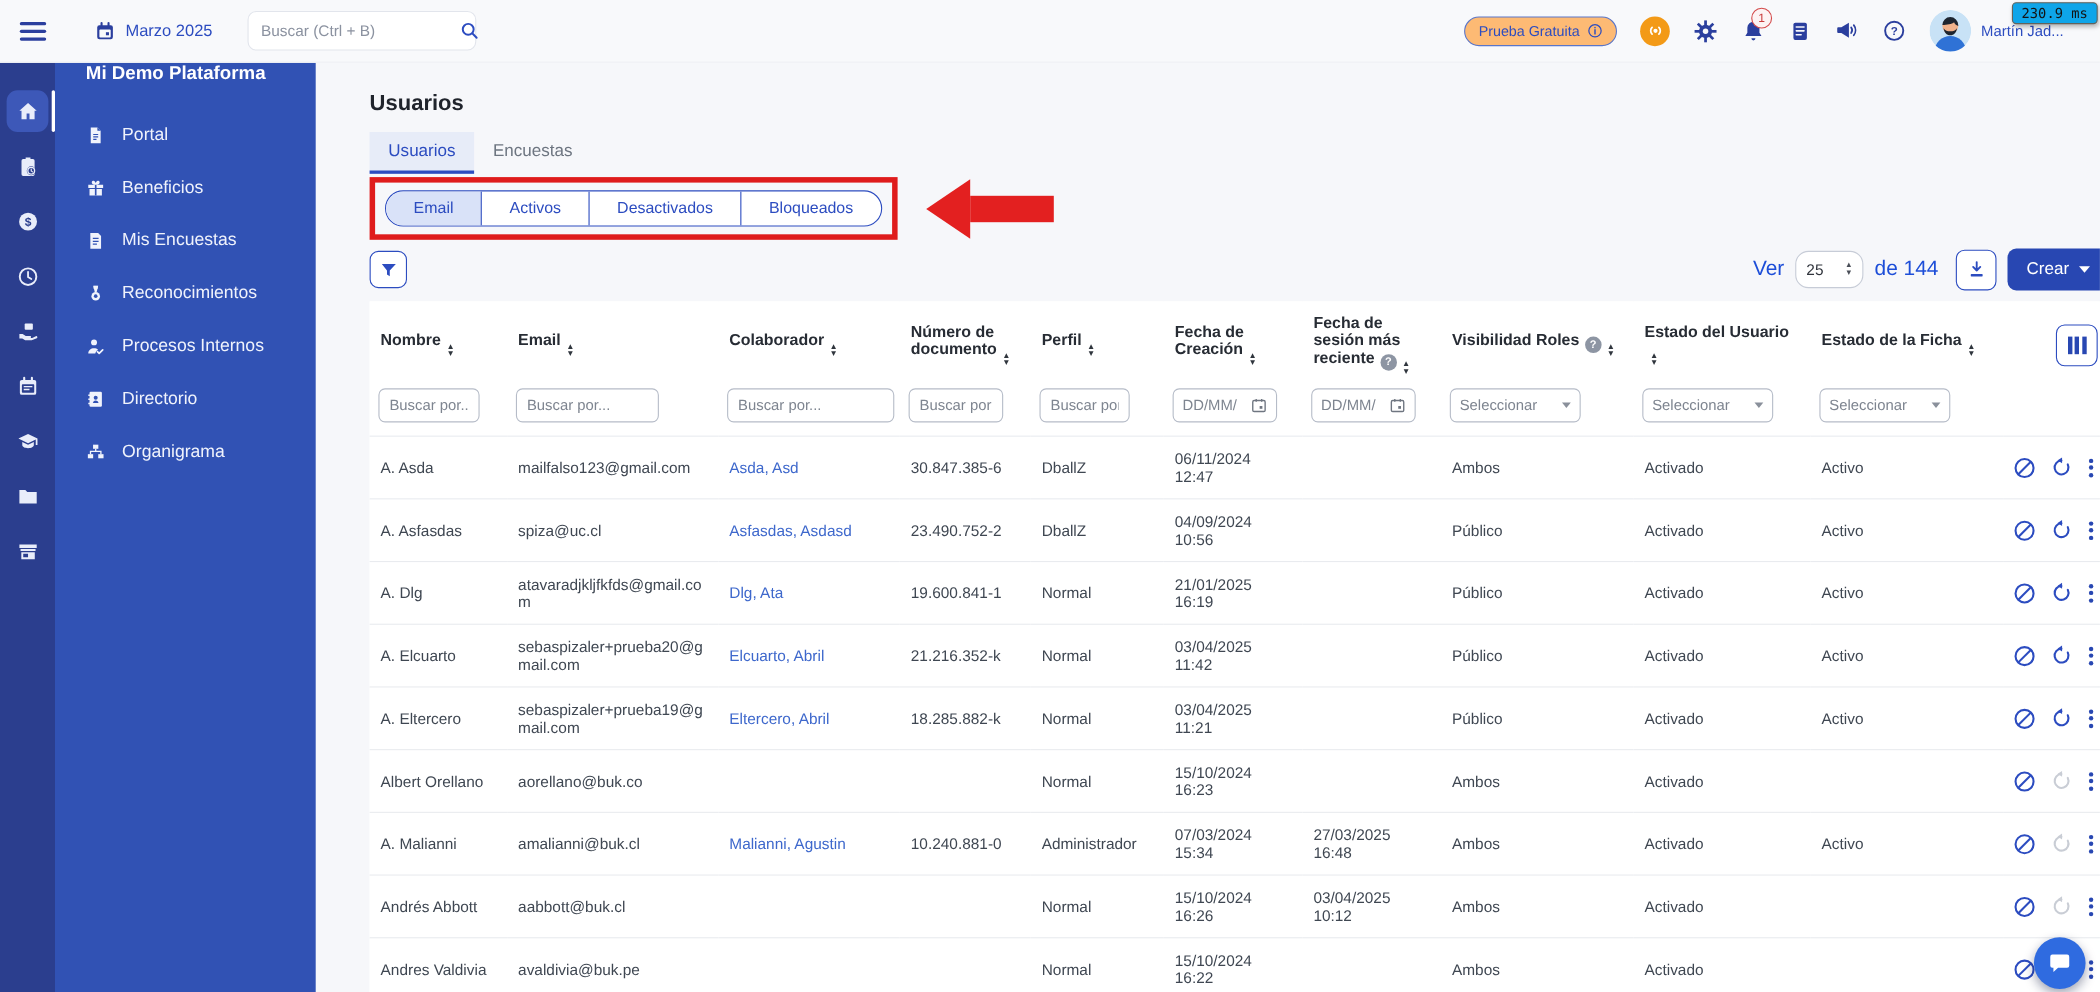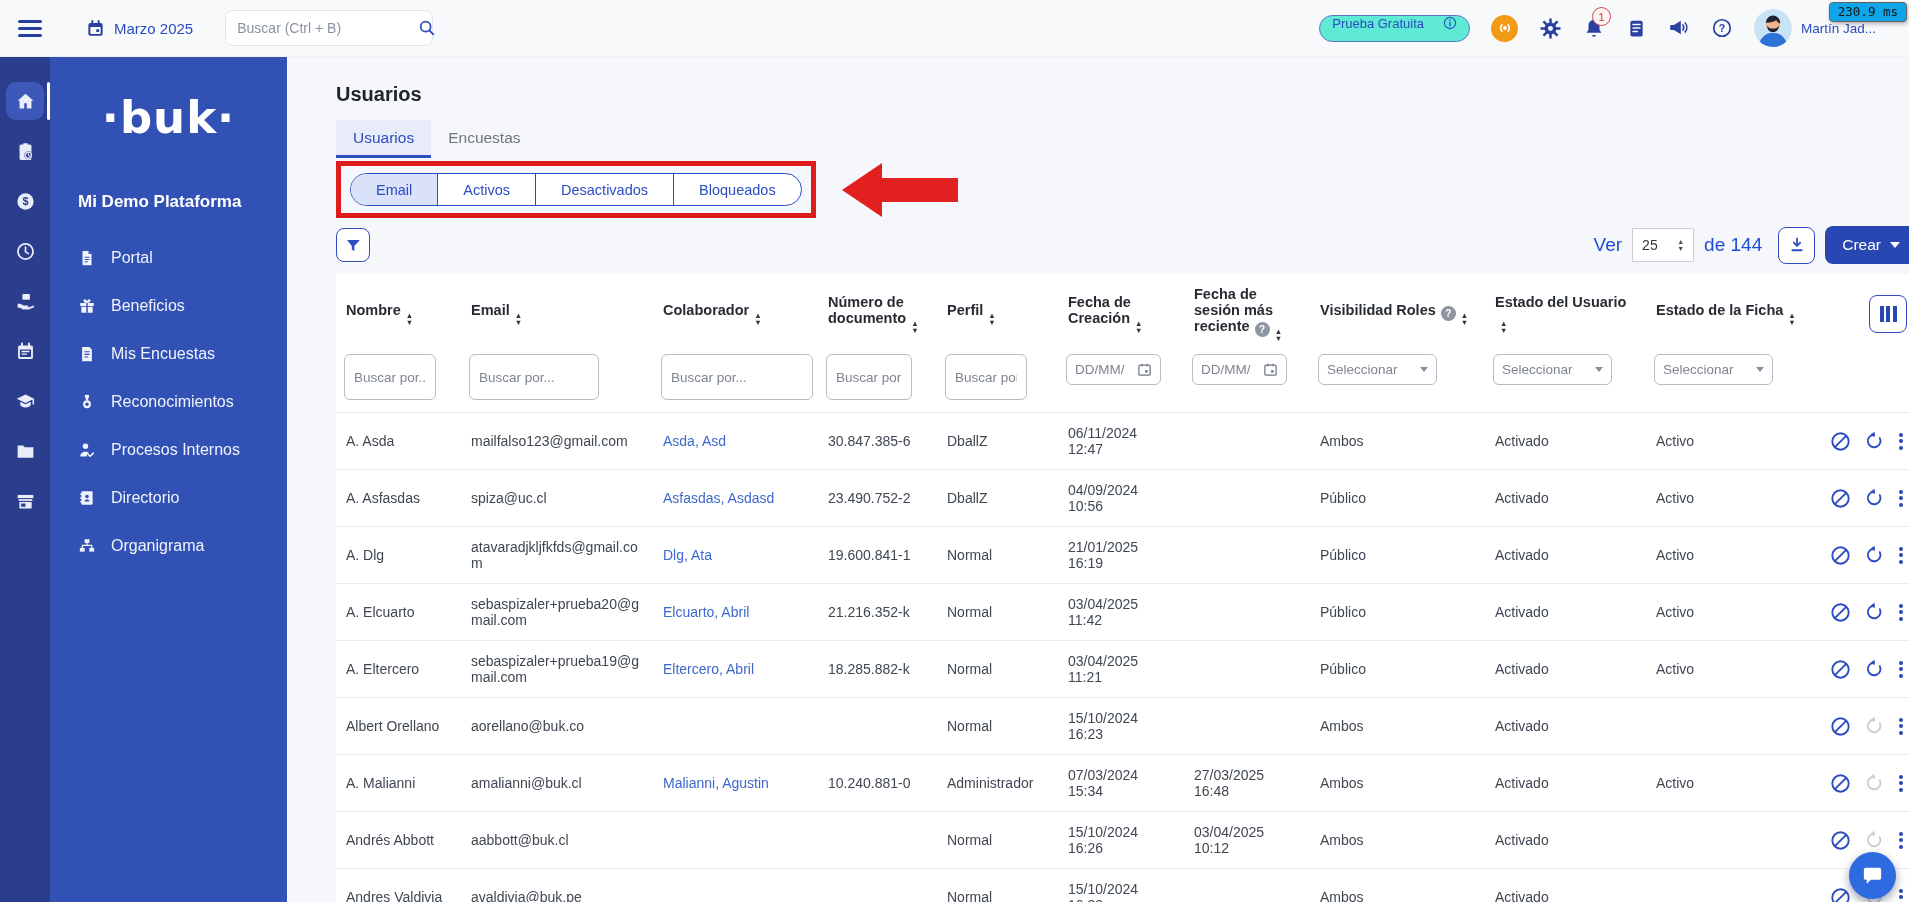--- a/index.html
+++ b/index.html
@@ -10,21 +10,21 @@
   .topbar { height:57px; background:#f8f9fb; border-bottom:1px solid #eef0f4; display:flex; align-items:center; padding:0 14px 0 18px; position:relative; z-index:5; }
   .hamburger { width:24px; display:flex; flex-direction:column; gap:4px; cursor:pointer; margin-right:44px; }
   .hamburger span { height:3px; background:#2b3f9e; border-radius:2px; }
   .cal-wrap { display:flex; align-items:center; gap:9px; margin-right:32px; color:#2b3f9e; }
   .month { color:#2c4cc0; font-size:15px; }
   .searchbox { width:208px; height:36px; background:#fff; border:1px solid #e2e5ec; border-radius:8px; display:flex; align-items:center; padding:0 11px; }
   .searchbox input { border:none; outline:none; flex:1; font-size:14px; color:#555; background:transparent; font-family:inherit; }
   .searchbox input::placeholder { color:#8b92a0; }
   .searchbox svg { color:#2c4cc0; }
   .tb-right { margin-left:auto; display:flex; align-items:center; gap:21px; }
-  .trial-pill { height:27px; border:1px solid #5a76c9; background:#5eead4; color:#2c4cc0; border-radius:14px; padding:0 12px; font-size:13px; display:flex; align-items:flex-start; gap:19px; }
+  .trial-pill { height:27px; border:1px solid #5a76c9; background:#fdba74; color:#2c4cc0; border-radius:14px; padding:0 12px; font-size:13px; display:flex; align-items:center; gap:7px; }
   .orange-dot { width:27px; height:27px; border-radius:50%; background:#f39a17; display:flex; align-items:center; justify-content:center; }
   .tb-ic { color:#2b3f9e; display:flex; cursor:pointer; }
   .bell-wrap { position:relative; }
   .badge { position:absolute; top:-10px; left:9px; width:19px; height:19px; border:1.5px solid #d34a4a; background:#fdf3f3; color:#c93b3b; border-radius:50%; font-size:11px; display:flex; align-items:center; justify-content:center; }
   .avatar { width:38px; height:38px; border-radius:50%; overflow:hidden; flex:none; cursor:pointer; }
   .username { color:#2c4cc0; font-size:13.5px; width:94px; white-space:nowrap; overflow:hidden; margin-left:-12px; }
   .latency { position:absolute; top:2px; right:2px; background:#0ea5e9; border:1px solid #62635c; border-radius:4px; padding:1px 8px 2px; font-family:"DejaVu Sans Mono",monospace; font-size:12.5px; color:#141414; box-shadow:1px 2px 4px rgba(0,0,0,.28); z-index:9; }
 
   
   .app { display:flex; height:845px; }
@@ -59,40 +59,40 @@
   .seg + .seg { border-left:1px solid #2c4cc0; }
   .seg.active { background:#d9e2f8; font-weight:500; }
   .red-arrow { position:absolute; left:calc(100% + 26px); top:50%; transform:translateY(-50%); display:flex; align-items:center; }
   .arrow-head { width:0; height:0; border-top:27px solid transparent; border-bottom:27px solid transparent; border-right:40px solid #e32020; }
   .arrow-shaft { width:76px; height:24px; background:#e32020; }
 
   .controls { display:flex; align-items:center; margin-top:8px; }
   .funnel-btn { width:34px; height:34px; border:1px solid #2c4cc0; border-radius:8px; background:#fff; display:flex; align-items:center; justify-content:center; color:#2c4cc0; cursor:pointer; }
   .ctrl-right { margin-left:auto; display:flex; align-items:center; gap:10px; }
   .ver-label,.total-label { font-size:19px; color:#1d4ed8; }
-  .ver-select { width:62px; height:34px; border:1px solid #c7ccd7; border-radius:1px; background:#fff; display:flex; align-items:center; justify-content:space-between; padding:0 9px; font-size:14px; color:#30343c; cursor:pointer; }
+  .ver-select { width:62px; height:34px; border:1px solid #c7ccd7; border-radius:12px; background:#fff; display:flex; align-items:center; justify-content:space-between; padding:0 9px; font-size:14px; color:#30343c; cursor:pointer; }
   .updown { display:inline-flex; flex-direction:column; color:#4a4f58; }
   .updown::before { content:"▲"; font-size:7px; line-height:7px; }
   .updown::after { content:"▼"; font-size:7px; line-height:7px; }
   .dl-btn { width:37px; height:37px; border:1px solid #2c4cc0; border-radius:8px; background:#fff; color:#2c4cc0; display:flex; align-items:center; justify-content:center; margin-left:6px; cursor:pointer; }
   .crear-btn { height:38px; background:#2847b2; color:#fff; border:none; border-radius:8px; display:flex; align-items:center; gap:9px; padding:0 17px; font-size:15.5px; cursor:pointer; font-family:inherit; }
   .caret-w { width:0; height:0; border-left:5px solid transparent; border-right:5px solid transparent; border-top:6px solid #fff; }
 
   
   .tablewrap { margin-top:10px; }
   table { border-collapse:collapse; table-layout:fixed; width:100%; background:#fff; }
   thead th { text-align:left; padding:12px 10px 8px; font-size:14.5px; font-weight:700; color:#272c34; vertical-align:middle; background:#fff; }
   .sort { display:inline-flex; flex-direction:column; margin-left:5px; vertical-align:-3px; color:#2f353d; cursor:pointer; }
   .sort::before { content:"▲"; font-size:7.5px; line-height:7px; }
   .sort::after { content:"▼"; font-size:7.5px; line-height:7px; }
   .help { display:inline-flex; align-items:center; justify-content:center; width:15px; height:15px; border-radius:50%; background:#8d95a3; color:#fff; font-size:10px; font-weight:700; margin-left:5px; vertical-align:-2px; cursor:pointer; }
   .cols-btn { float:right; width:38px; height:38px; border:1.5px solid #2c4cc0; border-radius:8px; background:#fff; display:flex; align-items:center; justify-content:center; gap:2.5px; cursor:pointer; }
   .cols-btn i { width:4px; height:16px; background:#2847b2; display:block; }
   tr.filters td { padding:4px 8px 12px; background:#fff; vertical-align:top; }
-  .f-input { height:46px; border:1px solid #b6bcc8; border-radius:6px; padding:0 9px; font-size:13.5px; color:#4a4f58; background:#fff; font-family:inherit; outline:none; }
+  .f-input { height:31px; border:1px solid #b6bcc8; border-radius:6px; padding:0 9px; font-size:13.5px; color:#4a4f58; background:#fff; font-family:inherit; outline:none; }
   .f-input::placeholder { color:#7e8590; }
   .date-filter,.select-filter { height:31px; border:1px solid #b6bcc8; border-radius:6px; display:flex; align-items:center; justify-content:space-between; padding:0 8px; color:#7e8590; font-size:13.5px; background:#fff; overflow:hidden; white-space:nowrap; cursor:pointer; }
   .caret-g { width:0; height:0; border-left:4.5px solid transparent; border-right:4.5px solid transparent; border-top:5.5px solid #8a909b; flex:none; margin-left:4px; }
   tbody td { border-top:1px solid #e9ebef; padding:8px 10px; font-size:14px; color:#3f4752; height:57px; vertical-align:middle; background:#fff; }
   .link { color:#3e68cc; cursor:pointer; }
   .email-cell { word-break:break-all; }
   .acts { display:flex; align-items:center; gap:13px; justify-content:flex-end; padding-right:2px; color:#2c4cc0; }
   .act { display:flex; cursor:pointer; color:#2c4cc0; }
   .act.disabled { color:#c9cdd5; }
   .kebab { display:flex; flex-direction:column; gap:2.5px; cursor:pointer; padding:2px; }
@@ -282,21 +282,20 @@
           <svg viewBox="0 0 24 24" fill="currentColor">
             <path d="M3 4.5h18v3.6H3z"></path>
             <path d="M4.2 9.3h15.6v2H4.2z"></path>
             <path d="M5 12.5h14V20H5zm2 1.8v3.6h5v-3.6z" fill-rule="evenodd"></path>
           </svg>
         </span>
       </div>
     </div>
 
   <div class="sidebar">
-    <div class="logo">·buk·</div>
     <div class="company">Mi Demo Plataforma</div>
     <div>
         <div class="menu-item">
           <span style="display: flex;">
             <svg viewBox="0 0 24 24">
               <path fill="currentColor" d="M6 2.5h8l4 4v15H6z"></path>
               <path fill="#3152b4" d="M14 2.5v4h4z"></path>
               <path d="M9 11h6M9 14h6M9 17h4" stroke="#3152b4" stroke-width="1.4"></path>
             </svg>
           </span>

